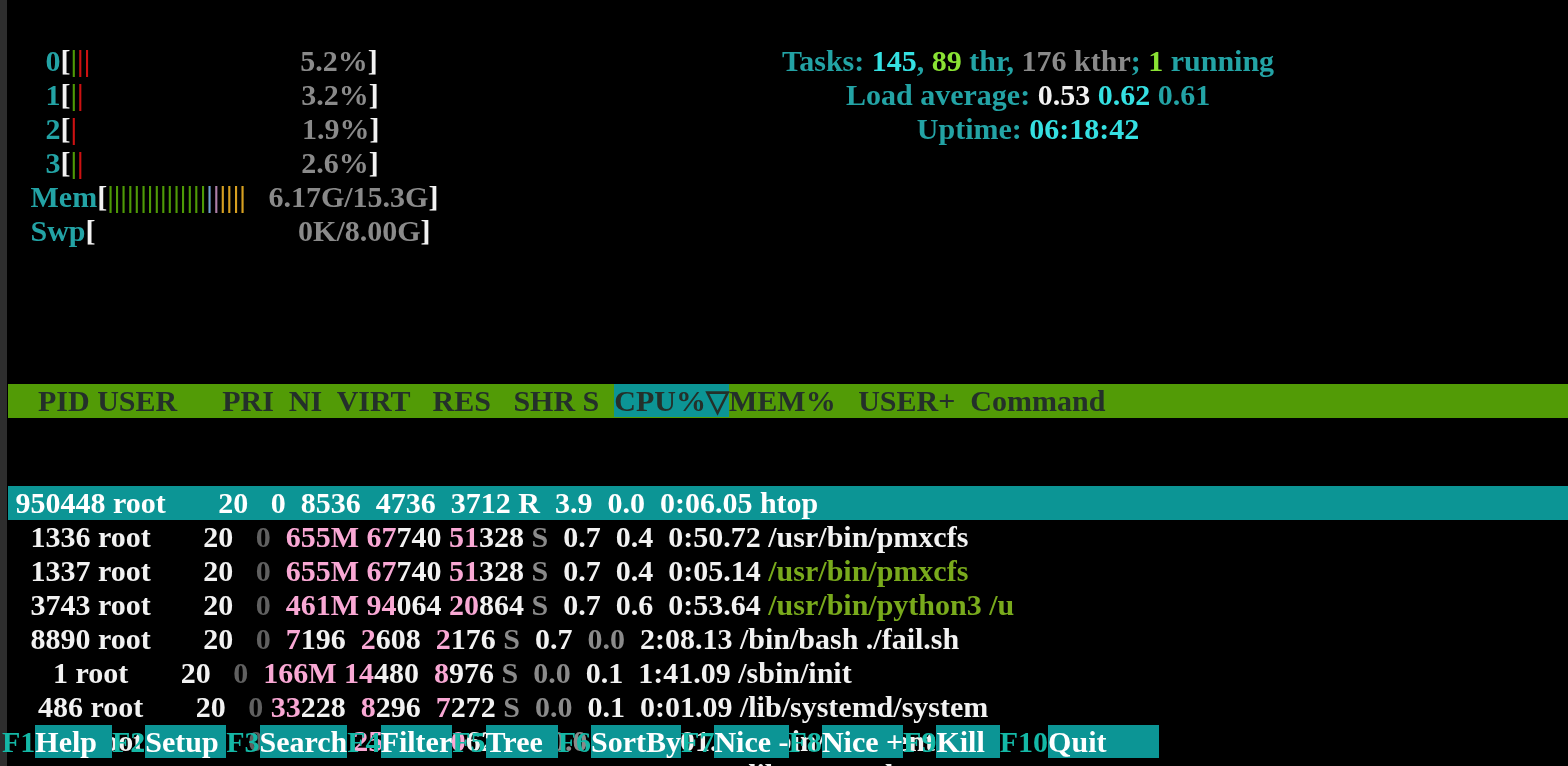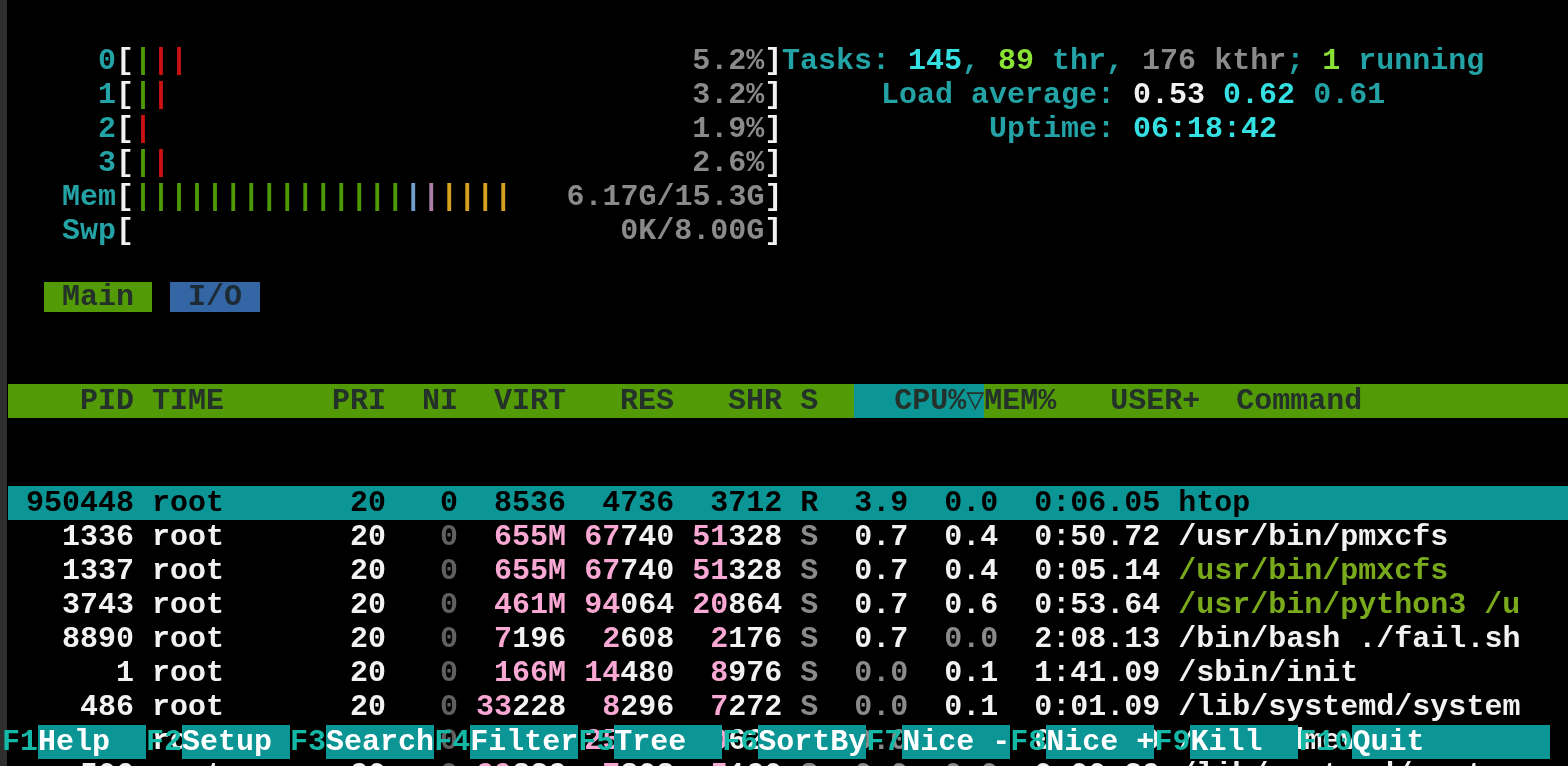--- a/index.html
+++ b/index.html
@@ -1,69 +1,68 @@
 <!DOCTYPE html>
 <html><head>
 <meta charset="utf-8">
 <style>
   html,body{margin:0;padding:0;background:#000;}
   #terminal{
     position:relative;
     width:1568px;height:766px;
     background:#000;
     overflow:hidden;
-    font-family:Liberation Mono, monospace;
+    font-family:Liberation Serif, serif;
     font-weight:700;
     font-size:30px;
     line-height:34px;
     white-space:pre;
   }
   .edge{position:absolute;left:0;top:0;width:7px;height:100%;background:#2e2e2e;}
   .trow{height:34px;white-space:pre;}
   #meters{position:absolute;left:8px;top:44px;}
   #tasks{position:absolute;left:782px;top:44px;text-align:center;}
   #tabs{position:absolute;left:8px;top:282px;height:30px;line-height:30px;}
   .tab{display:inline-block;height:30px;}
   #table{position:absolute;left:8px;top:316px;width:1560px;}
   #header-row{background:#529b06;color:#24302a;}
-  .sortcol{background:#0c9595;padding-left:40px;}
+  .sortcol{background:#0c9595;}
   .proc-row{color:#f2f2f2;}
   .proc-row.selected{background:#0c9595;color:#1e2a2a;}
   #fnbar{position:absolute;left:2px;top:725px;width:1566px;height:34px;white-space:pre;}
   .fn-key{color:#14b8a6;}
   .fn-label{background:#0c9595;color:#ffffff;}
   
   .c-teal{color:#23a3a5}
   .c-bcyan{color:#35e0e2}
   .c-bgreen{color:#8ae234}
   .c-green{color:#79aa1c}
   .c-white{color:#f2f2f2}
   .c-gray{color:#8a8a8a}
   .c-dgray{color:#606060}
-  .c-dark{color:#000000}
+  .c-dark{color:#ffffff}
   .c-cyan{color:#f9a8d4}
   .bg-green{background:#529b06;color:#24302a;}
   .bg-blue{background:#3465a4;color:#1c2a33;}
   .tick-green{color:#4e9a06}
   .tick-red{color:#cc1111}
   .tick-blue{color:#729fcf}
   .tick-purple{color:#ad7fa8}
   .tick-orange{color:#d7a021}
 </style>
 </head>
 <body>
 
 <div id="terminal">
   <div class="edge"></div>
 
   <div id="meters"><div class="trow"><span class="c-teal">     0</span><span class="c-white">[</span><span class="tick-green">|</span><span class="tick-red">|</span><span class="tick-red">|</span><span>                            </span><span class="c-gray">5.2%</span><span class="c-white">]</span></div><div class="trow"><span class="c-teal">     1</span><span class="c-white">[</span><span class="tick-green">|</span><span class="tick-red">|</span><span>                             </span><span class="c-gray">3.2%</span><span class="c-white">]</span></div><div class="trow"><span class="c-teal">     2</span><span class="c-white">[</span><span class="tick-red">|</span><span>                              </span><span class="c-gray">1.9%</span><span class="c-white">]</span></div><div class="trow"><span class="c-teal">     3</span><span class="c-white">[</span><span class="tick-green">|</span><span class="tick-red">|</span><span>                             </span><span class="c-gray">2.6%</span><span class="c-white">]</span></div><div class="trow"><span class="c-teal">   Mem</span><span class="c-white">[</span><span class="tick-green">|</span><span class="tick-green">|</span><span class="tick-green">|</span><span class="tick-green">|</span><span class="tick-green">|</span><span class="tick-green">|</span><span class="tick-green">|</span><span class="tick-green">|</span><span class="tick-green">|</span><span class="tick-green">|</span><span class="tick-green">|</span><span class="tick-green">|</span><span class="tick-green">|</span><span class="tick-green">|</span><span class="tick-green">|</span><span class="tick-blue">|</span><span class="tick-purple">|</span><span class="tick-orange">|</span><span class="tick-orange">|</span><span class="tick-orange">|</span><span class="tick-orange">|</span><span>   </span><span class="c-gray">6.17G/15.3G</span><span class="c-white">]</span></div><div class="trow"><span class="c-teal">   Swp</span><span class="c-white">[</span><span>                           </span><span class="c-gray">0K/8.00G</span><span class="c-white">]</span></div></div>
 
   <div id="tasks"><div class="trow"><span class="c-teal">Tasks: </span><span class="c-bcyan">145</span><span class="c-teal">, </span><span class="c-bgreen">89</span><span class="c-teal"> thr</span><span class="c-teal">, </span><span class="c-gray">176</span><span class="c-gray"> kthr</span><span class="c-teal">; </span><span class="c-bgreen">1</span><span class="c-teal"> running</span></div><div class="trow"><span class="c-teal">Load average: </span><span class="c-white">0.53 </span><span class="c-bcyan">0.62 </span><span class="c-teal">0.61</span></div><div class="trow"><span class="c-teal">Uptime: </span><span class="c-bcyan">06:18:42</span></div></div>
 
-  <div id="tabs"><span>  </span><span class="tab bg-green"> Main </span><span> </span><span class="tab bg-blue"> I/O </span></div>
 
   <div id="table">
-    <div id="header-row" class="trow"><span>    PID TIME      PRI  NI  VIRT   RES   SHR S  </span><span class="sortcol">CPU%▽</span><span>MEM%   USER+  Command</span></div>
+    <div id="header-row" class="trow"><span>    PID USER      PRI  NI  VIRT   RES   SHR S  </span><span class="sortcol">CPU%▽</span><span>MEM%   USER+  Command</span></div>
     <div id="rows"><div class="trow proc-row selected"><span class="c-dark"> 950448 </span><span class="c-dark">root      </span><span class="c-dark"> 20 </span><span class="c-dark">  0</span><span> </span><span class="c-dark"> 8536</span><span> </span><span class="c-dark"> 4736</span><span> </span><span class="c-dark"> 3712</span><span> </span><span class="c-dark">R </span><span class="c-dark"> 3.9 </span><span class="c-dark"> 0.0 </span><span class="c-dark"> 0:06.05 </span><span class="c-dark">htop</span></div><div class="trow proc-row"><span class="c-white">   1336 </span><span class="c-white">root      </span><span class="c-white"> 20 </span><span class="c-dgray">  0</span><span> </span><span class="c-cyan"> 655M</span><span> </span><span class="c-cyan">67</span><span class="c-white">740</span><span> </span><span class="c-cyan">51</span><span class="c-white">328</span><span> </span><span class="c-gray">S </span><span class="c-white"> 0.7 </span><span class="c-white"> 0.4 </span><span class="c-white"> 0:50.72 </span><span class="c-white">/usr/bin/pmxcfs</span></div><div class="trow proc-row"><span class="c-white">   1337 </span><span class="c-white">root      </span><span class="c-white"> 20 </span><span class="c-dgray">  0</span><span> </span><span class="c-cyan"> 655M</span><span> </span><span class="c-cyan">67</span><span class="c-white">740</span><span> </span><span class="c-cyan">51</span><span class="c-white">328</span><span> </span><span class="c-gray">S </span><span class="c-white"> 0.7 </span><span class="c-white"> 0.4 </span><span class="c-white"> 0:05.14 </span><span class="c-green">/usr/bin/pmxcfs</span></div><div class="trow proc-row"><span class="c-white">   3743 </span><span class="c-white">root      </span><span class="c-white"> 20 </span><span class="c-dgray">  0</span><span> </span><span class="c-cyan"> 461M</span><span> </span><span class="c-cyan">94</span><span class="c-white">064</span><span> </span><span class="c-cyan">20</span><span class="c-white">864</span><span> </span><span class="c-gray">S </span><span class="c-white"> 0.7 </span><span class="c-white"> 0.6 </span><span class="c-white"> 0:53.64 </span><span class="c-green">/usr/bin/python3 /u</span></div><div class="trow proc-row"><span class="c-white">   8890 </span><span class="c-white">root      </span><span class="c-white"> 20 </span><span class="c-dgray">  0</span><span> </span><span class="c-cyan"> 7</span><span class="c-white">196</span><span> </span><span class="c-cyan"> 2</span><span class="c-white">608</span><span> </span><span class="c-cyan"> 2</span><span class="c-white">176</span><span> </span><span class="c-gray">S </span><span class="c-white"> 0.7 </span><span class="c-gray"> 0.0 </span><span class="c-white"> 2:08.13 </span><span class="c-white">/bin/bash ./fail.sh</span></div><div class="trow proc-row"><span class="c-white">      1 </span><span class="c-white">root      </span><span class="c-white"> 20 </span><span class="c-dgray">  0</span><span> </span><span class="c-cyan"> 166M</span><span> </span><span class="c-cyan">14</span><span class="c-white">480</span><span> </span><span class="c-cyan"> 8</span><span class="c-white">976</span><span> </span><span class="c-gray">S </span><span class="c-gray"> 0.0 </span><span class="c-white"> 0.1 </span><span class="c-white"> 1:41.09 </span><span class="c-white">/sbin/init</span></div><div class="trow proc-row"><span class="c-white">    486 </span><span class="c-white">root      </span><span class="c-white"> 20 </span><span class="c-dgray">  0</span><span> </span><span class="c-cyan">33</span><span class="c-white">228</span><span> </span><span class="c-cyan"> 8</span><span class="c-white">296</span><span> </span><span class="c-cyan"> 7</span><span class="c-white">272</span><span> </span><span class="c-gray">S </span><span class="c-gray"> 0.0 </span><span class="c-white"> 0.1 </span><span class="c-white"> 0:01.09 </span><span class="c-white">/lib/systemd/system</span></div><div class="trow proc-row"><span class="c-white">    505 </span><span class="c-white">root      </span><span class="c-white"> 20 </span><span class="c-dgray">  0</span><span> </span><span class="c-cyan">80</span><span class="c-white">580</span><span> </span><span class="c-cyan">25</span><span class="c-white">216</span><span> </span><span class="c-cyan">10</span><span class="c-white">624</span><span> </span><span class="c-gray">S </span><span class="c-gray"> 0.0 </span><span class="c-white"> 0.2 </span><span class="c-white"> 0:01.59 </span><span class="c-white">/sbin/dmeventd -f</span></div><div class="trow proc-row"><span class="c-white">    506 </span><span class="c-white">root      </span><span class="c-white"> 20 </span><span class="c-dgray">  0</span><span> </span><span class="c-cyan">29</span><span class="c-white">832</span><span> </span><span class="c-cyan"> 7</span><span class="c-white">808</span><span> </span><span class="c-cyan"> 5</span><span class="c-white">120</span><span> </span><span class="c-gray">S </span><span class="c-gray"> 0.0 </span><span class="c-gray"> 0.0 </span><span class="c-white"> 0:00.39 </span><span class="c-white">/lib/systemd/system</span></div></div>
   </div>
 
   <div id="fnbar"><span class="fn-key">F1</span><span class="fn-label">Help  </span><span class="fn-key">F2</span><span class="fn-label">Setup </span><span class="fn-key">F3</span><span class="fn-label">Search</span><span class="fn-key">F4</span><span class="fn-label">Filter</span><span class="fn-key">F5</span><span class="fn-label">Tree  </span><span class="fn-key">F6</span><span class="fn-label">SortBy</span><span class="fn-key">F7</span><span class="fn-label">Nice -</span><span class="fn-key">F8</span><span class="fn-label">Nice +</span><span class="fn-key">F9</span><span class="fn-label">Kill  </span><span class="fn-key">F10</span><span class="fn-label">Quit       </span></div>
 </div>
 
 </body></html>

